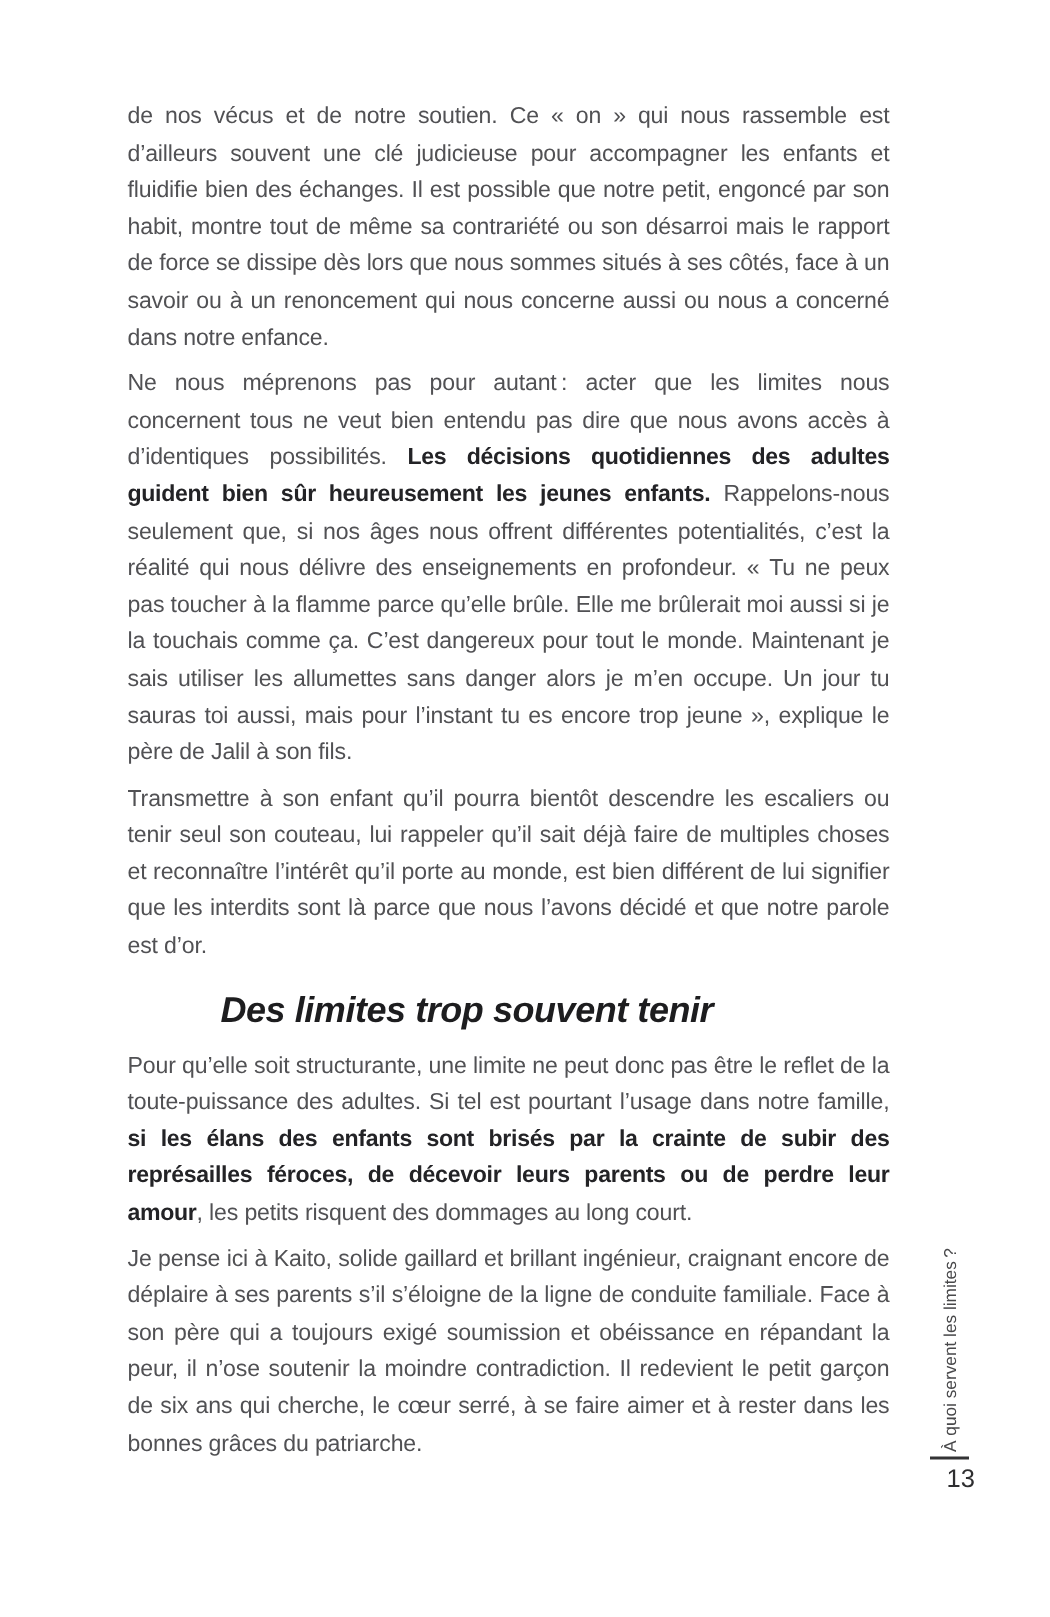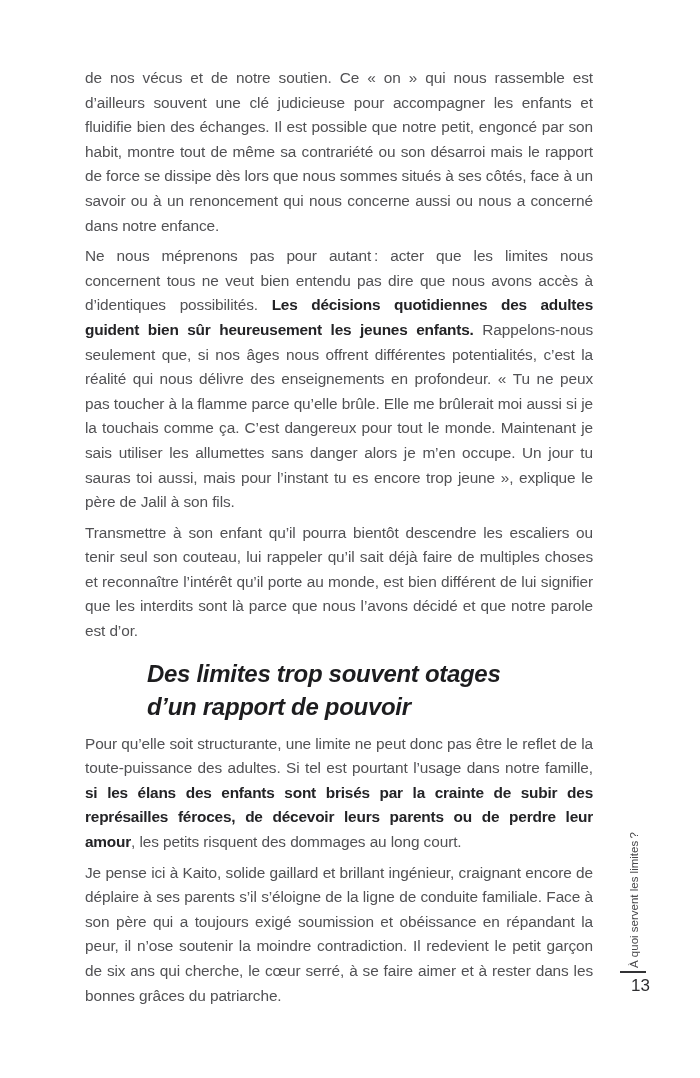--- a/index.html
+++ b/index.html
@@ -86,22 +86,21 @@
 </style>
 </head>
 <body>
 
 <div class="page">
   <main class="article">
       <p class="para"><span class="seg">de nos vécus et de notre soutien. Ce «&nbsp;on&nbsp;» qui nous rassemble est d’ailleurs souvent une clé judicieuse pour accompagner les enfants et fluidifie bien des échanges. Il est possible que notre petit, engoncé par son habit, montre tout de même sa contrariété ou son désarroi mais le rapport de force se dissipe dès lors que nous sommes situés à ses côtés, face à un savoir ou à un renoncement qui nous concerne aussi ou nous a concerné dans notre enfance.</span></p>
       <p class="para"><span class="seg">Ne nous méprenons pas pour autant : acter que les limites nous concernent tous ne veut bien entendu pas dire que nous avons accès à d’identiques possibilités. </span><span class="seg bold">Les décisions quotidiennes des adultes guident bien sûr heureusement les jeunes enfants.</span><span class="seg"> Rappelons-nous seulement que, si nos âges nous offrent différentes potentialités, c’est la réalité qui nous délivre des enseignements en profondeur. «&nbsp;Tu ne peux pas toucher à la flamme parce qu’elle brûle. Elle me brûlerait moi aussi si je la touchais comme ça. C’est dangereux pour tout le monde. Maintenant je sais utiliser les allumettes sans danger alors je m’en occupe. Un jour tu sauras toi aussi, mais pour l’instant tu es encore trop jeune&nbsp;», explique le père de Jalil à son fils.</span></p>
       <p class="para"><span class="seg">Transmettre à son enfant qu’il pourra bientôt descendre les escaliers ou tenir seul son couteau, lui rappeler qu’il sait déjà faire de multiples choses et reconnaître l’intérêt qu’il porte au monde, est bien différent de lui signifier que les interdits sont là parce que nous l’avons décidé et que notre parole est d’or.</span></p>
       <h2 class="section-heading">
-        <span class="heading-line">Des limites trop souvent otages</span>
-        <span class="heading-line">d’un rapport de pouvoir</span>
+        <span class="heading-line">Des limites trop souvent tenir</span>
       </h2>
       <p class="para"><span class="seg">Pour qu’elle soit structurante, une limite ne peut donc pas être le reflet de la toute-puissance des adultes. Si tel est pourtant l’usage dans notre famille, </span><span class="seg bold">si les élans des enfants sont brisés par la crainte de subir des représailles féroces, de décevoir leurs parents ou de perdre leur amour</span><span class="seg">, les petits risquent des dommages au long court.</span></p>
       <p class="para"><span class="seg">Je pense ici à Kaito, solide gaillard et brillant ingénieur, craignant encore de déplaire à ses parents s’il s’éloigne de la ligne de conduite familiale. Face à son père qui a toujours exigé soumission et obéissance en répandant la peur, il n’ose soutenir la moindre contradiction. Il redevient le petit garçon de six ans qui cherche, le cœur serré, à se faire aimer et à rester dans les bonnes grâces du patriarche.</span></p>
     </main>
   <div class="margin-area">
     <span class="margin-label">À quoi servent les limites ?</span>
     <div class="pn-rule"></div>
     <div class="page-number">13</div>
   </div>
 </div>

